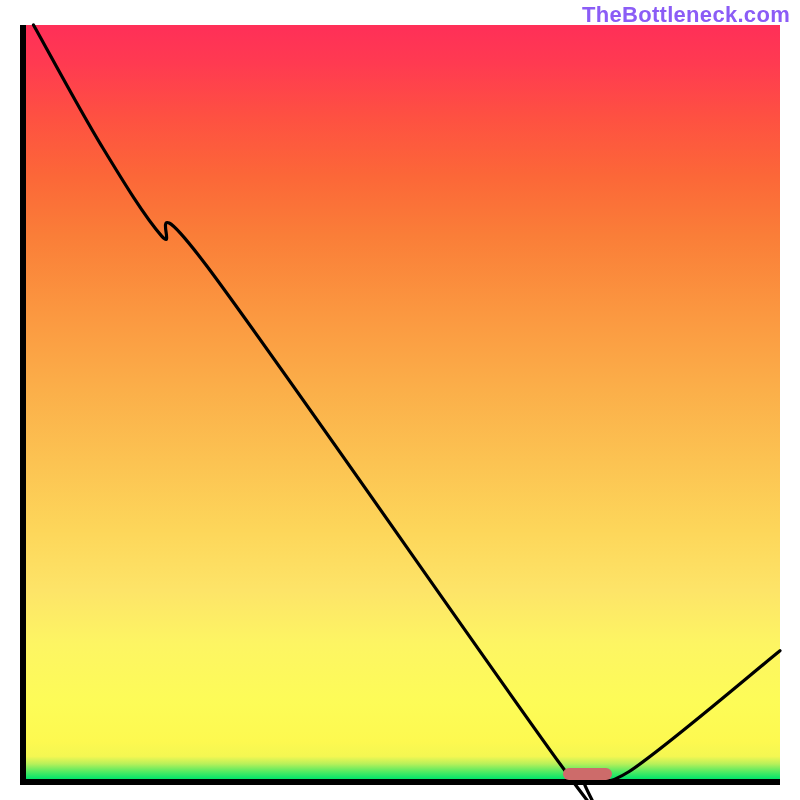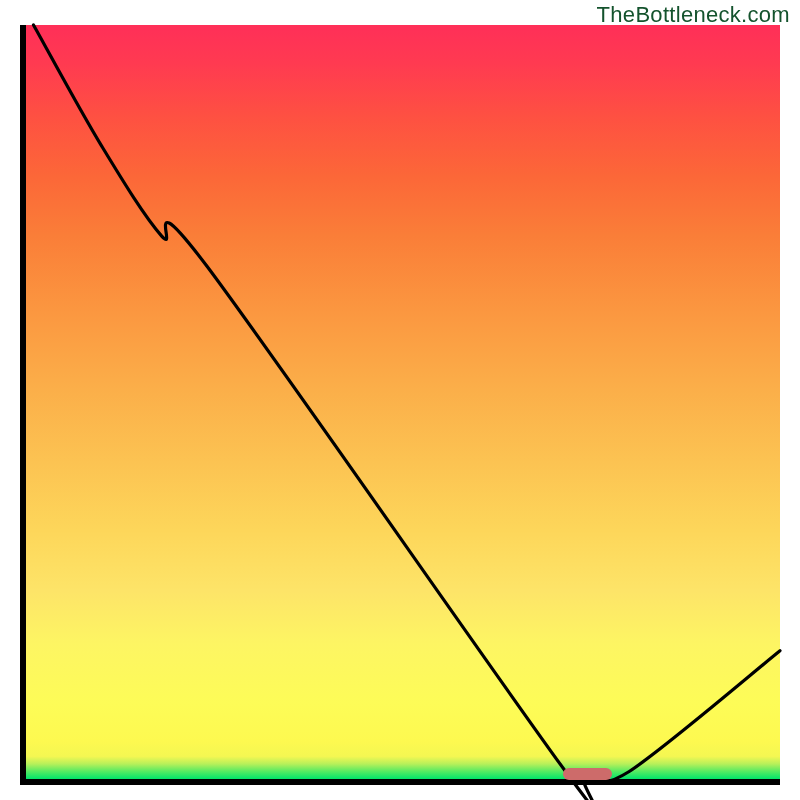--- a/index.html
+++ b/index.html
@@ -14,22 +14,22 @@
   .container {
     position: relative;
     width: 800px;
     height: 800px;
   }
   .watermark {
     position: absolute;
     top: 2px;
     right: 10px;
     font-size: 22px;
-    font-weight: 400;
-    color: #14532d;
+    font-weight: 700;
+    color: #8b5cf6;
     letter-spacing: 0.3px;
     z-index: 5;
   }
   .plot-area {
     position: absolute;
     left: 20px;
     top: 25px;
     width: 760px;
     height: 760px;
     border-left: 6px solid #000;

